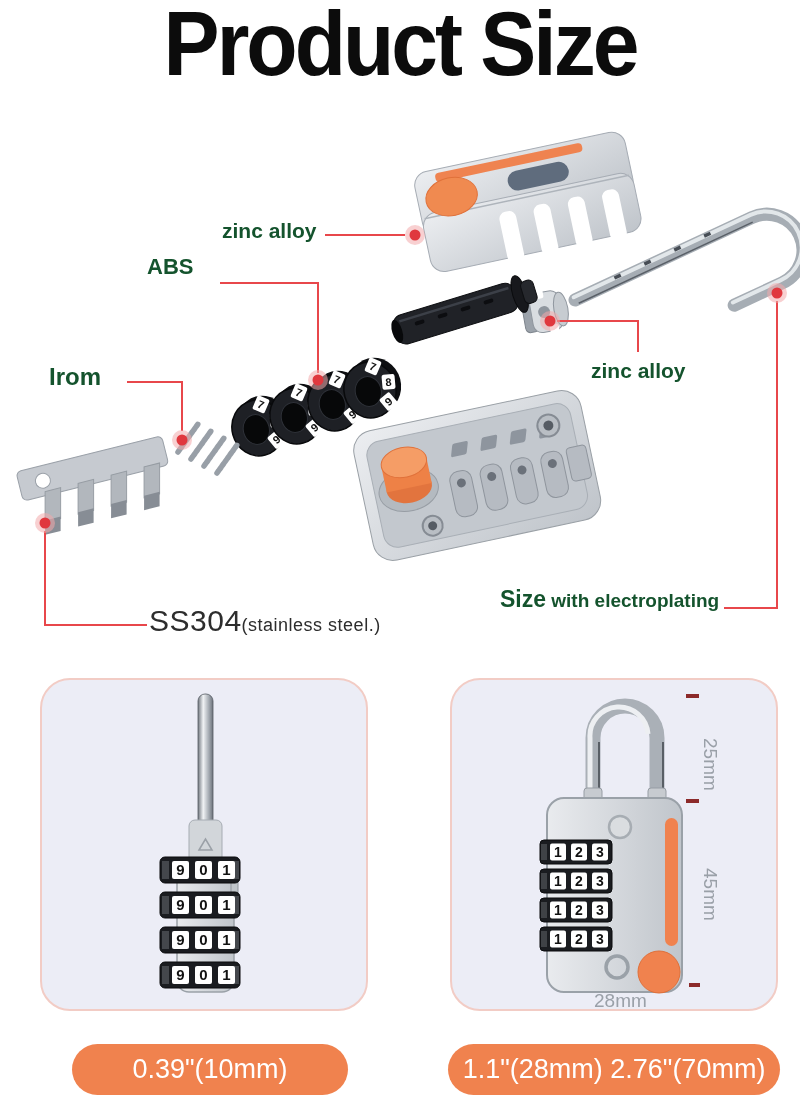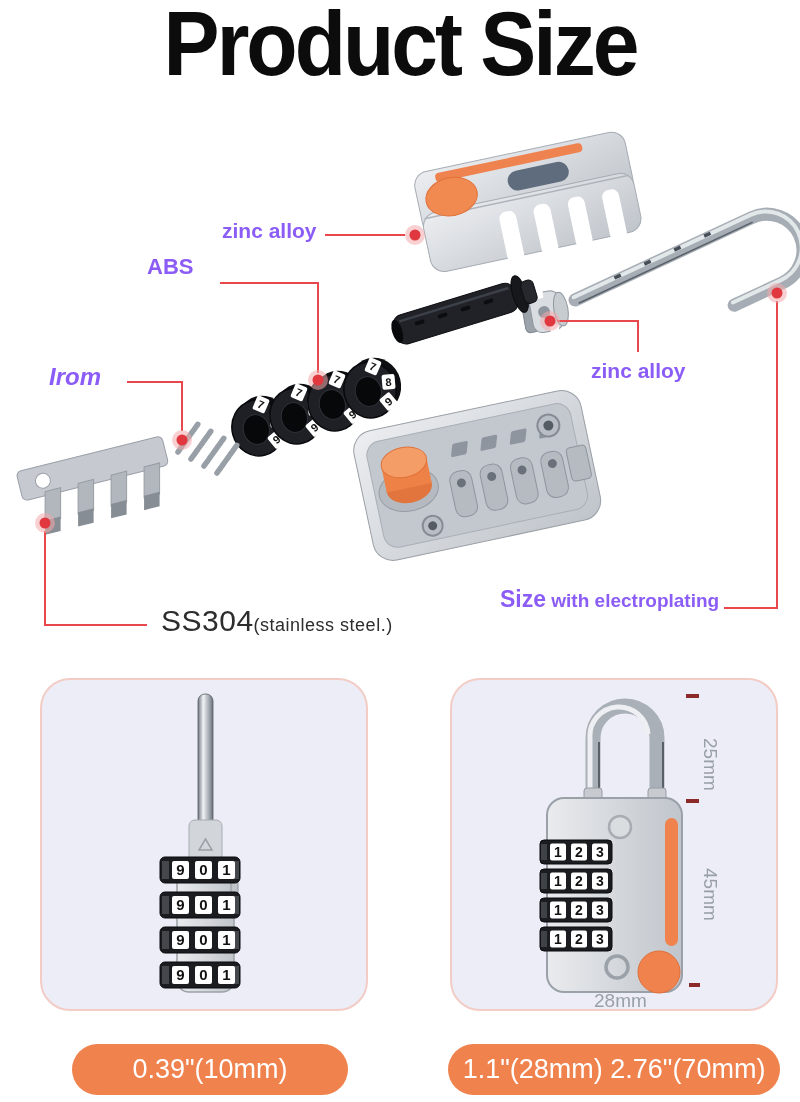--- a/index.html
+++ b/index.html
@@ -6,26 +6,26 @@
   body{
     width:800px;height:1102px;position:relative;overflow:hidden;
     background:#ffffff;font-family:"Liberation Sans",sans-serif;
   }
   .abs{position:absolute;}
   .title{
     left:0;right:0;top:-8px;text-align:center;
     font-size:84px;font-weight:800;letter-spacing:-3px;color:#0c0c0c;
     transform:scaleY(1.08);transform-origin:top center;white-space:nowrap;
   }
-  .lbl{position:absolute;color:#8b5cf6;font-weight:700;white-space:nowrap;line-height:1.1;}
+  .lbl{position:absolute;color:#14532d;font-weight:700;white-space:nowrap;line-height:1.1;}
   .lbl-zinc-left{left:222px;top:219px;font-size:21px;}
   .lbl-abs{left:147px;top:255px;font-size:22px;}
-  .lbl-irom{left:49px;top:364px;font-size:24px;font-style:italic;}
+  .lbl-irom{left:49px;top:364px;font-size:24px;}
   .lbl-zinc-right{left:591px;top:359px;font-size:21px;}
-  .lbl-ss304{left:161px;top:604px;font-size:30px;font-weight:400;color:#2d2d2d;letter-spacing:.5px;}
+  .lbl-ss304{left:149px;top:604px;font-size:30px;font-weight:400;color:#2d2d2d;letter-spacing:.5px;}
   .lbl-ss304 .sub{font-size:18px;font-weight:400;}
   .lbl-ironplate{left:500px;top:587px;font-size:23px;font-weight:800;}
   .lbl-ironplate .sub{font-size:19px;font-weight:700;}
   .panel{
     position:absolute;top:678px;width:328px;height:333px;box-sizing:border-box;
     background:#ecedf6;border:2px solid #f2ccc5;border-radius:30px;
   }
   .panel-left{left:40px;}
   .panel-right{left:450px;}
   .pill{

